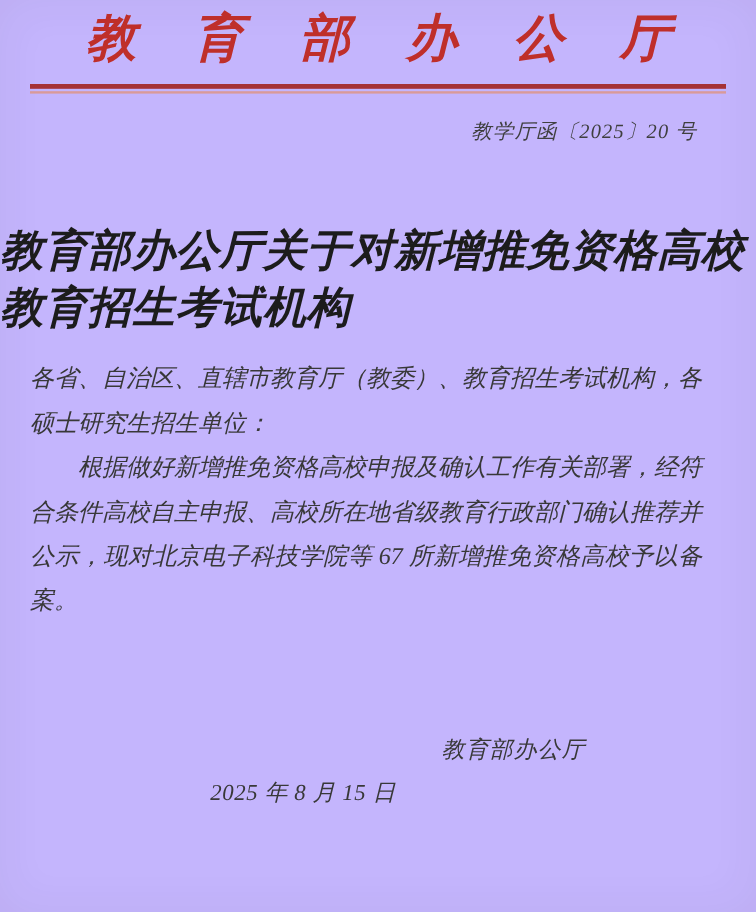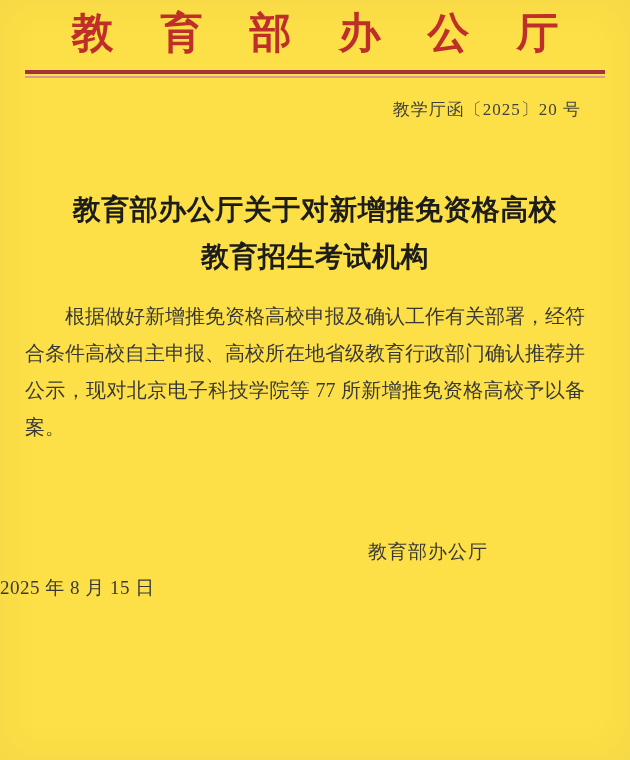--- a/index.html
+++ b/index.html
@@ -2,25 +2,26 @@
 <html><head>
 <meta charset="utf-8">
 <style>
   * { margin: 0; padding: 0; box-sizing: border-box; }
   html, body { background: #e9e7e4; }
   .page {
     position: relative;
     width: 630px;
     height: 760px;
     margin: 0 auto;
-    background: #fde047;
+    background: #c4b5fd;
     box-shadow: inset 0 0 40px rgba(60,55,50,0.06);
     font-family: "Liberation Serif", "DejaVu Serif", serif;
     color: #3a3a3a;
     overflow: hidden;
+    font-style: italic;
   }
   .letterhead {
     padding-top: 8px;
     padding-left: 47px; 
     text-align: center;
     font-size: 42px;
     font-weight: bold;
     letter-spacing: 47px;
     line-height: 50px;
     white-space: nowrap;
@@ -36,22 +37,21 @@
     margin-top: 20px;
     padding-right: 49px;
     text-align: right;
     font-size: 17px;
     letter-spacing: 1px;
     line-height: 24px;
     color: #3f3f3f;
   }
   .title {
     margin-top: 64px;
-    text-align: center;
-    font-size: 28px;
+    font-size: 36px;
     font-weight: bold;
     letter-spacing: 0.5px;
     line-height: 47px;
     color: #1c1c1c;
   }
   .body-text {
     margin: 18px 45px 0 25px;
     font-size: 20px;
     line-height: 37px;
     text-align: justify;
@@ -69,21 +69,21 @@
     margin-top: 88px;
     padding-right: 142px;
     text-align: right;
     font-size: 19px;
     letter-spacing: 1px;
     line-height: 36px;
     color: #383838;
   }
   .sign-date {
     padding-right: 125px;
-    text-align: left;
+    text-align: center;
     font-size: 19px;
     letter-spacing: 0.5px;
     line-height: 36px;
     color: #383838;
   }
 </style>
 </head>
 <body>
 
 <div class="page" style="--red: #bf2f2a; --rule-dark: #a53236; --rule-light: #d99a99;">
@@ -97,21 +97,22 @@
   </div>
 
   <div class="doc-number">教学厅函〔2025〕20 号</div>
 
   <div class="title">
     <div>教育部办公厅关于对新增推免资格高校</div>
     <div>教育招生考试机构</div>
   </div>
 
   <div class="body-text">
-    <div class="para-indent">根据做好新增推免资格高校申报及确认工作有关部署，经符合条件高校自主申报、高校所在地省级教育行政部门确认推荐并公示，现对北京电子科技学院等 77 所新增推免资格高校予以备案。</div>
+    <div>各省、自治区、直辖市教育厅（教委）、教育招生考试机构，各硕士研究生招生单位：</div>
+    <div class="para-indent">根据做好新增推免资格高校申报及确认工作有关部署，经符合条件高校自主申报、高校所在地省级教育行政部门确认推荐并公示，现对北京电子科技学院等 67 所新增推免资格高校予以备案。</div>
   </div>
 
 
   <div class="signer">教育部办公厅</div>
 
   <div class="sign-date">2025 年 8 月 15 日</div>
 
 </div>
 
 </body></html>

